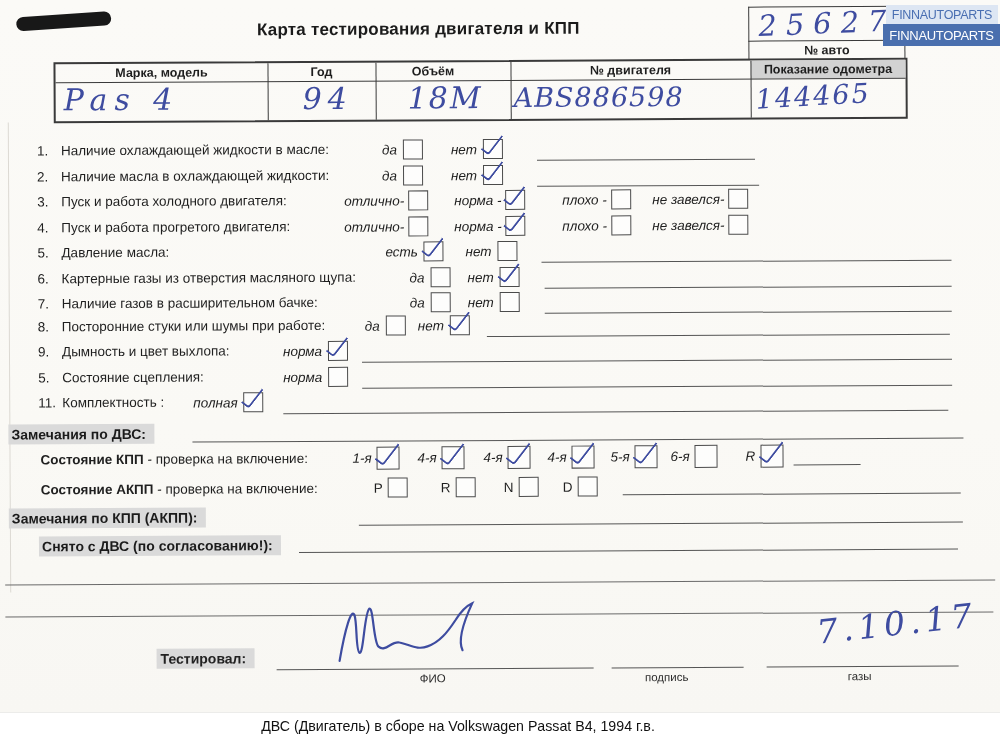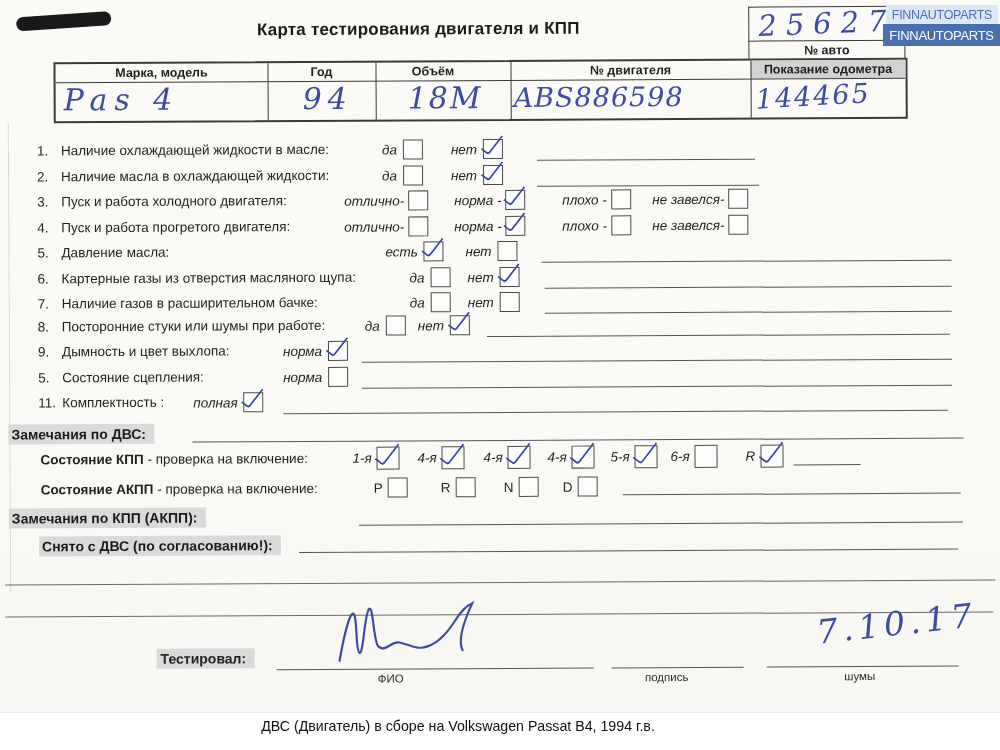--- a/index.html
+++ b/index.html
@@ -298,23 +298,23 @@
   <div class="sec-label hl" style="left:38px;top:534px">Снято с ДВС (по согласованию!):</div>
   <div class="fline" style="left:298px;top:551px;width:659px"></div>
 
   <div class="fline light" style="left:4px;top:582px;width:990px"></div>
   <div class="fline light" style="left:4px;top:614px;width:988px"></div>
 
   <div class="tester hl">Тестировал:</div>
   <div class="fline" style="left:275px;top:668px;width:317px"></div>
   <div class="fline" style="left:610px;top:668px;width:132px"></div>
   <div class="fline" style="left:765px;top:668px;width:192px"></div>
-  <div class="sub-label" style="left:359px;top:672px;width:60px">ФИО</div>
+  <div class="sub-label" style="left:401px;top:672px;width:60px">ФИО</div>
   <div class="sub-label" style="left:630px;top:672px;width:70px">подпись</div>
-  <div class="sub-label" style="left:828px;top:672px;width:60px">шумы</div>
+  <div class="sub-label" style="left:828px;top:672px;width:60px">газы</div>
 
   <svg class="sig" width="175" height="72" viewBox="0 0 175 72">
     <path d="M8 62 C 14 28, 20 10, 23 16 C 26 24, 24 52, 28 54 C 32 56, 33 14, 38 10 C 42 8, 42 44, 47 48 C 54 54, 60 42, 68 44 C 78 46, 86 52, 96 48 C 108 44, 116 34, 124 22 C 129 14, 134 8, 141 5 C 133 22, 126 42, 131 52" fill="none" stroke="#3e4ca0" stroke-width="2.2" stroke-linecap="round"></path>
   </svg>
   <div class="datehand ink">7.10.17</div>
 
 </div>
 </div>
 
 <div class="banner banner1">FINNAUTOPARTS</div>

